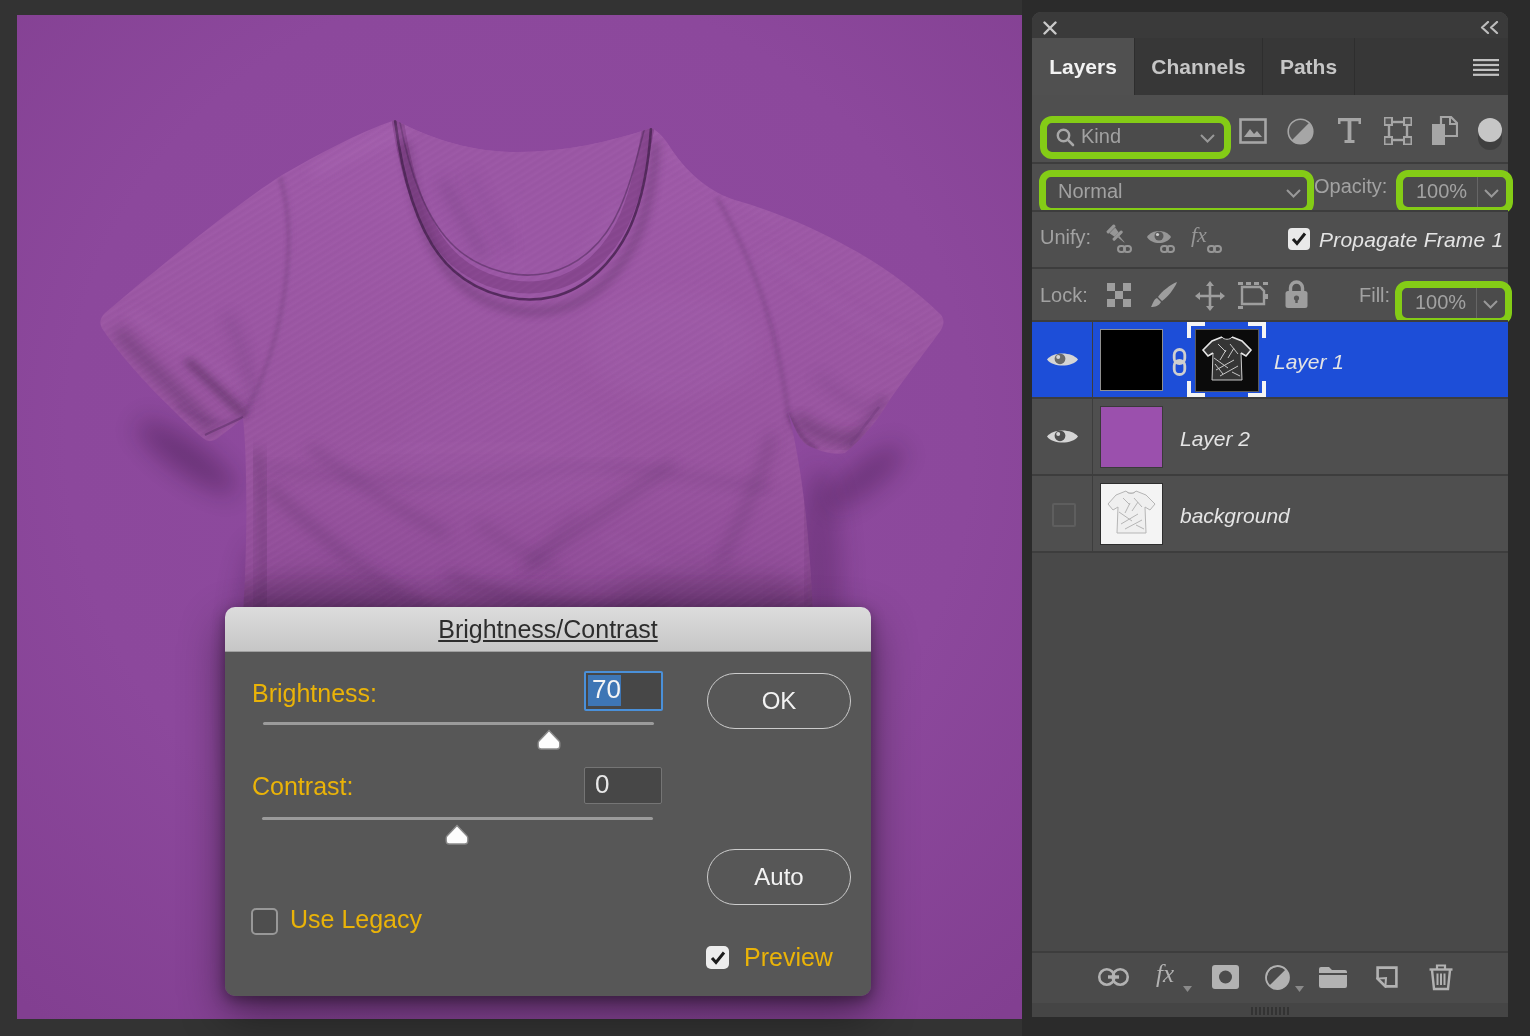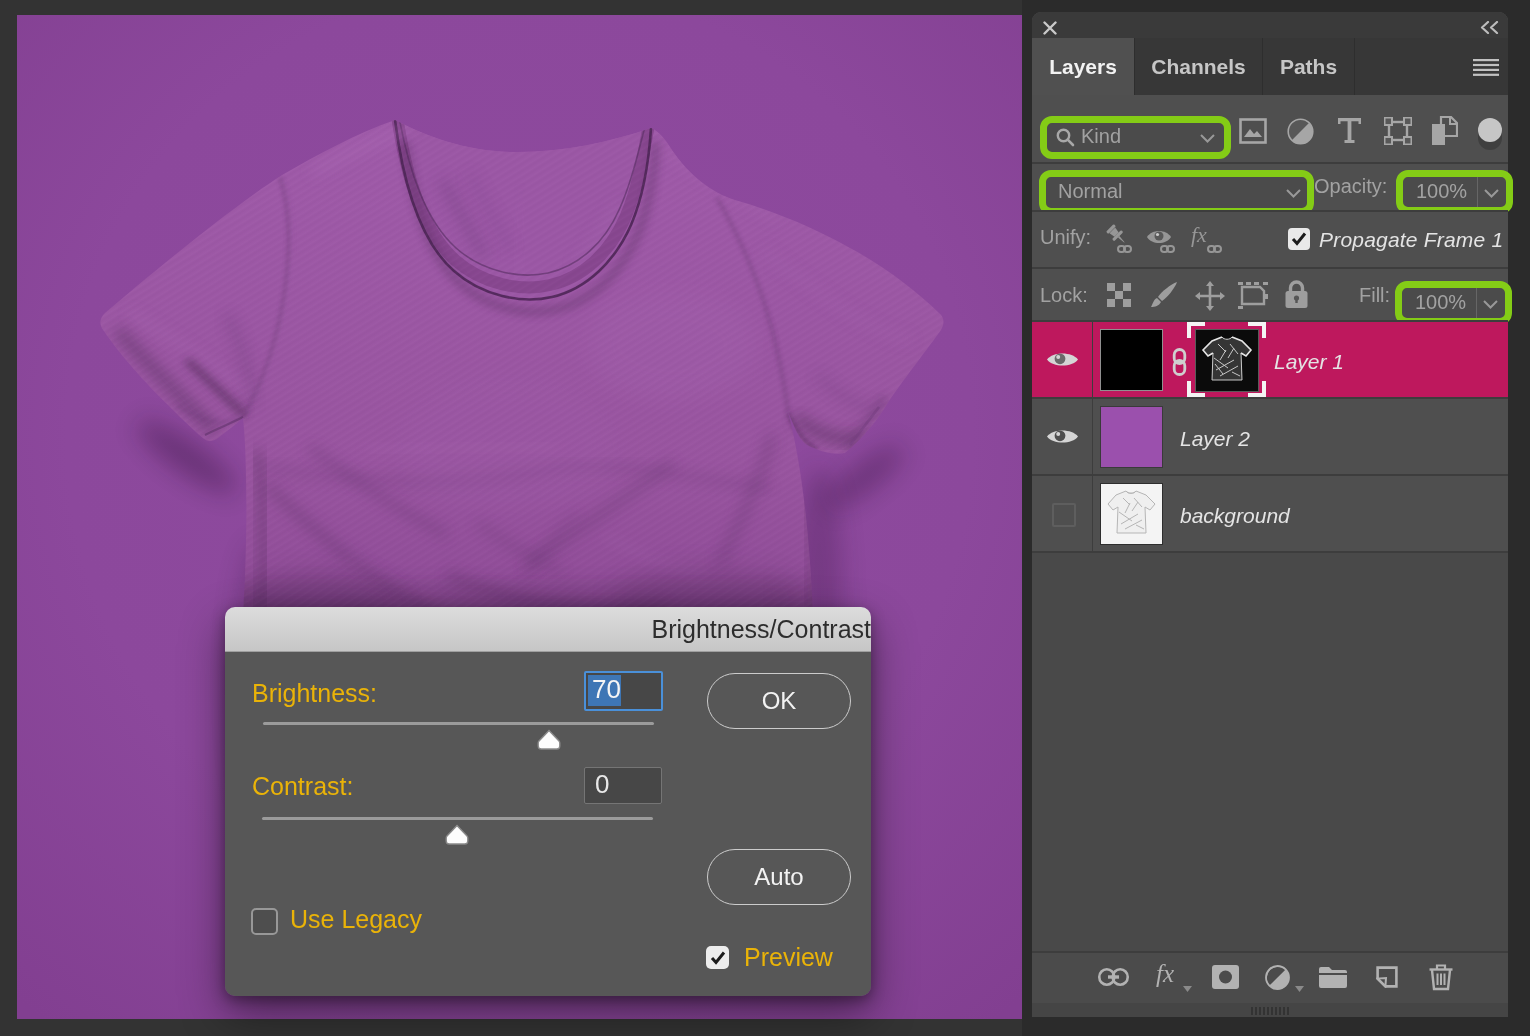--- a/index.html
+++ b/index.html
@@ -5,21 +5,21 @@
   html,body{margin:0;padding:0;}
   body{width:1530px;height:1036px;background:#333333;font-family:"Liberation Sans",sans-serif;position:relative;overflow:hidden;}
   .abs{position:absolute;}
   #rightbg{left:1022px;top:0;width:508px;height:1036px;background:#2b2b2b;}
   #canvas{left:17px;top:15px;width:1005px;height:1004px;}
   
   #dialog{left:225px;top:607px;width:646px;height:389px;border-radius:10px;
     box-shadow:0 18px 45px rgba(0,0,0,0.45), 0 4px 14px rgba(0,0,0,0.35);}
   #dlg-title{left:0;top:0;width:646px;height:44px;border-radius:10px 10px 0 0;
     background:linear-gradient(#dcdcdc,#c6c6c6);border-bottom:1px solid #9f9f9f;
-    color:#2d2d2d;font-size:25px;font-weight:400;line-height:45px;text-align:right;}
+    color:#2d2d2d;font-size:25px;font-weight:400;line-height:45px;text-align:center;text-decoration:underline;}
   #dlg-body{left:0;top:45px;width:646px;height:344px;background:#575757;border-radius:0 0 10px 10px;}
   .dlg-label{color:#eab308;font-size:25px;}
   .dlg-btn{border:1.5px solid #cccccc;border-radius:29px;color:#f2f2f2;font-size:24px;text-align:center;width:142px;height:54px;line-height:54px;}
   .track{background:#9b9b9b;height:3px;border-radius:2px;}
   .cb{width:23px;height:23px;border-radius:5px;}
   .cb-off{background:#4e4e4e;border:2px solid #989898;}
   
   #panel{left:1032px;top:12px;width:476px;height:1005px;background:#4f4f4f;border-radius:9px 9px 2px 2px;}
   #p-topbar{left:0;top:0;width:476px;height:26px;background:#3a3a3a;border-radius:9px 9px 0 0;}
   #p-tabrow{left:0;top:26px;width:476px;height:57px;background:#373737;}
@@ -312,21 +312,21 @@
       <div class="dd abs" style="left:363px;top:12px;width:103px;height:30px">
         <span class="abs pgray" style="left:13px;top:3px">100%</span>
         <div class="abs" style="left:74px;top:0;width:1px;height:30px;background:#666"></div>
         <svg class="abs" style="left:81px;top:12px" width="15" height="9" viewBox="0 0 15 9">
             <path d="M1 1 L7.5 7.5 L14 1" stroke="#999" stroke-width="2" fill="none"></path>
           </svg>
       </div>
     </div>
     <div class="sep abs" style="top:225px"></div>
 
-    <div class="prow abs" style="top:227px;height:75px;background:#be185d">
+    <div class="prow abs" style="top:227px;height:75px;background:#1d4ed8">
       <svg class="abs" style="left:14px;top:27px" width="33" height="21" viewBox="0 0 33 21">
           <path d="M1 10.5 C7 2.5 26 2.5 32 10.5 C26 18.5 7 18.5 1 10.5 Z" fill="#d5d5d5"></path>
           <circle cx="14" cy="9.8" r="5.4" fill="#6a6a6a"></circle>
           <circle cx="12.2" cy="8" r="2" fill="#d5d5d5"></circle>
         </svg>
       <div class="abs" style="left:60px;top:0;width:1px;height:75px;background:#3d3d3d"></div>
       <div class="abs" style="left:68px;top:7px;width:61px;height:60px;background:#000;border:1px solid #909090"></div>
       <svg class="abs" style="left:139px;top:26px" width="17" height="28" viewBox="0 0 17 28">
           <g fill="none" stroke="#cfcfcf" stroke-width="2.8">
             <rect x="3.2" y="1.5" width="10.6" height="14" rx="5.3"></rect>

